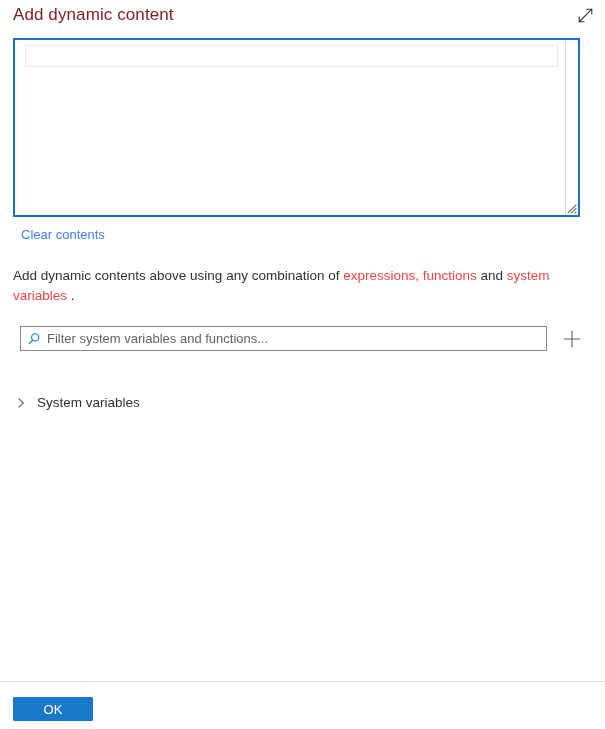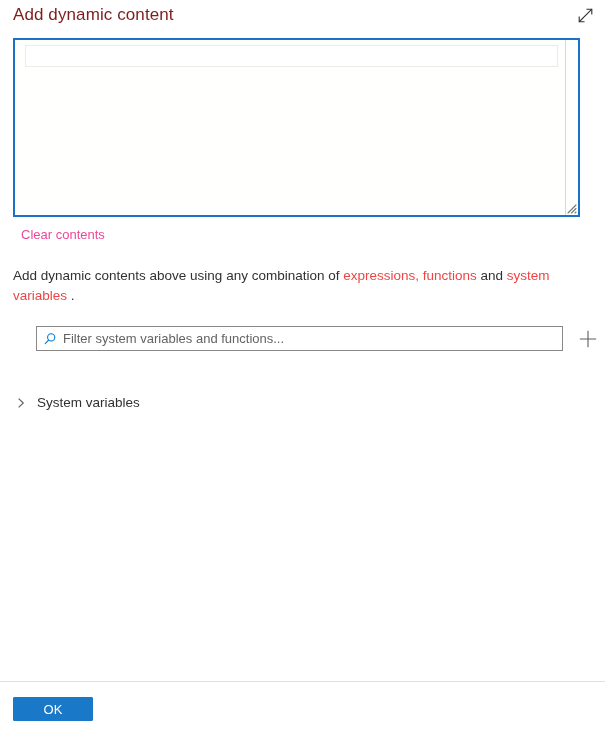--- a/index.html
+++ b/index.html
@@ -79,21 +79,21 @@
     width: 13px; height: 13px;
     cursor: nwse-resize;
   }
   .resize-grip svg { display: block; }
 
   
   .clear-link {
     position: absolute;
     left: 21px; top: 226px;
     font-size: 13px;
-    color: #ec4899;
+    color: #3b82f6;
     text-decoration: none;
     cursor: pointer;
     line-height: 17px;
   }
 
   
   .description {
     position: absolute;
     left: 13px; top: 266px;
     width: 580px;
@@ -103,21 +103,21 @@
   }
   .description a {
     color: #ef4444;
     text-decoration: none;
     cursor: pointer;
   }
 
   
   .filter-row {
     position: absolute;
-    left: 36px; top: 326px;
+    left: 20px; top: 326px;
     width: 560px; height: 26px;
   }
   .filter-box {
     position: absolute;
     left: 0; top: 0;
     width: 527px; height: 25px;
     border: 1px solid #8a8886;
     box-sizing: border-box;
     background: #ffffff;
     display: flex;

